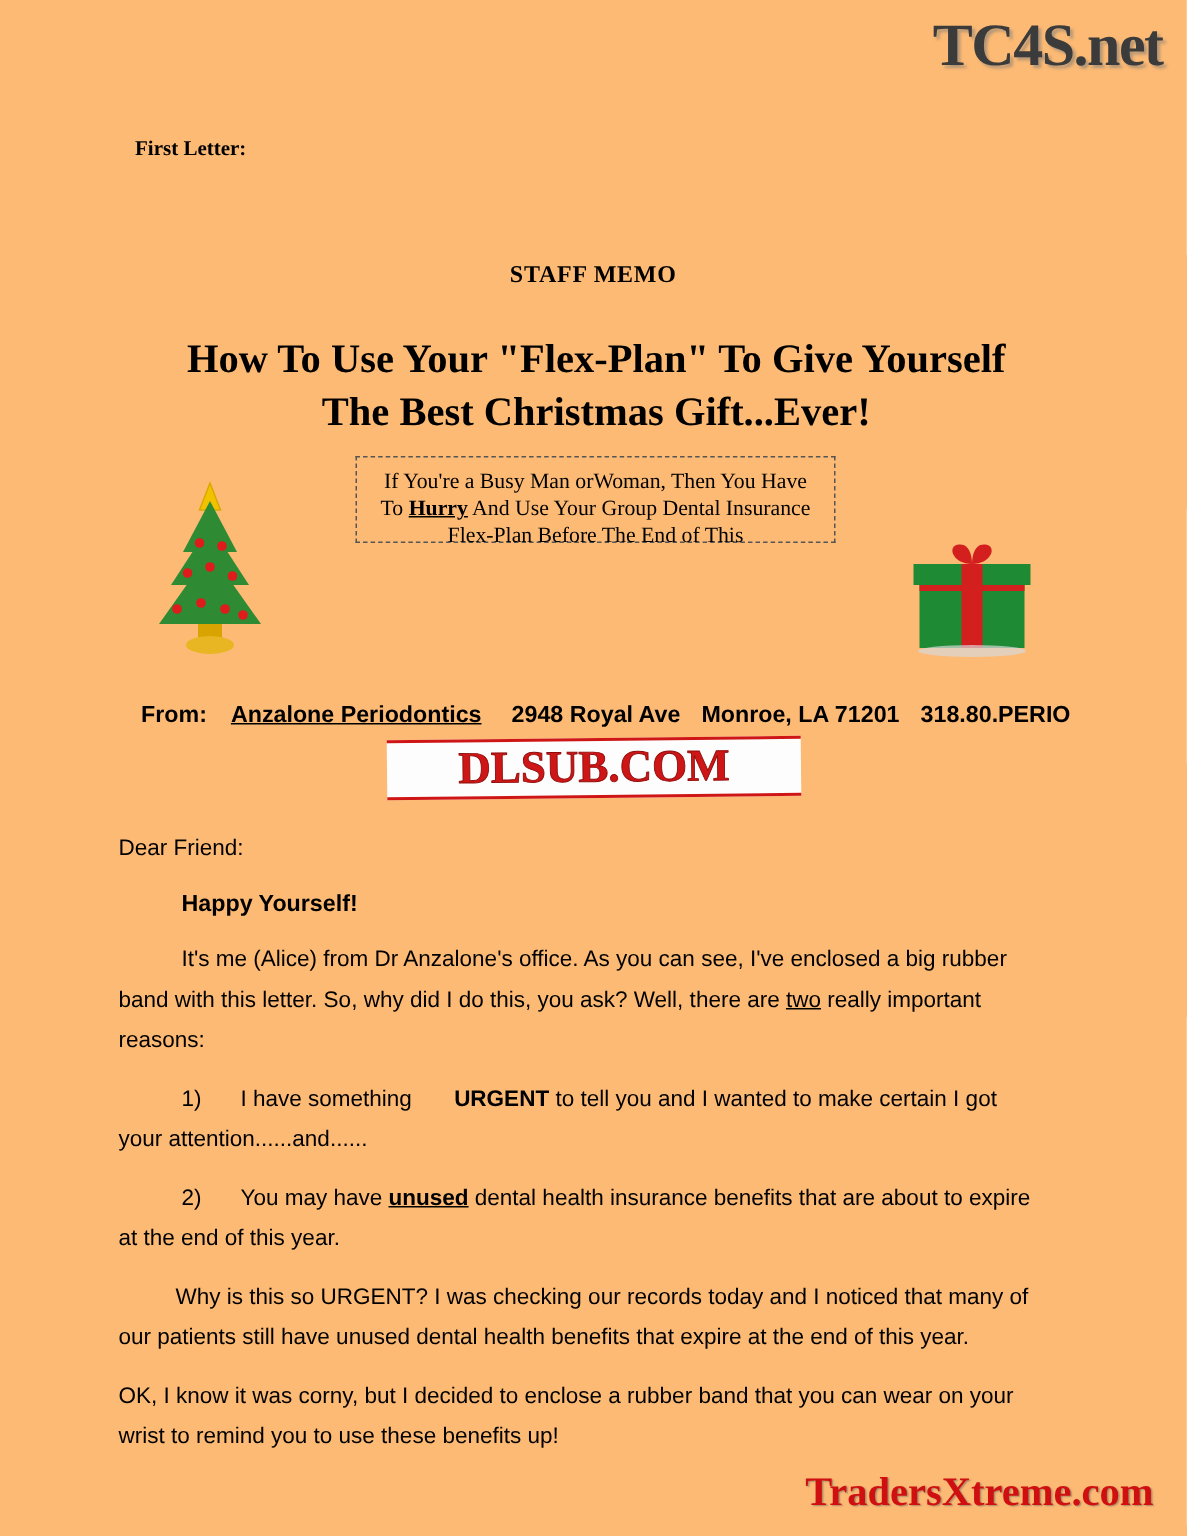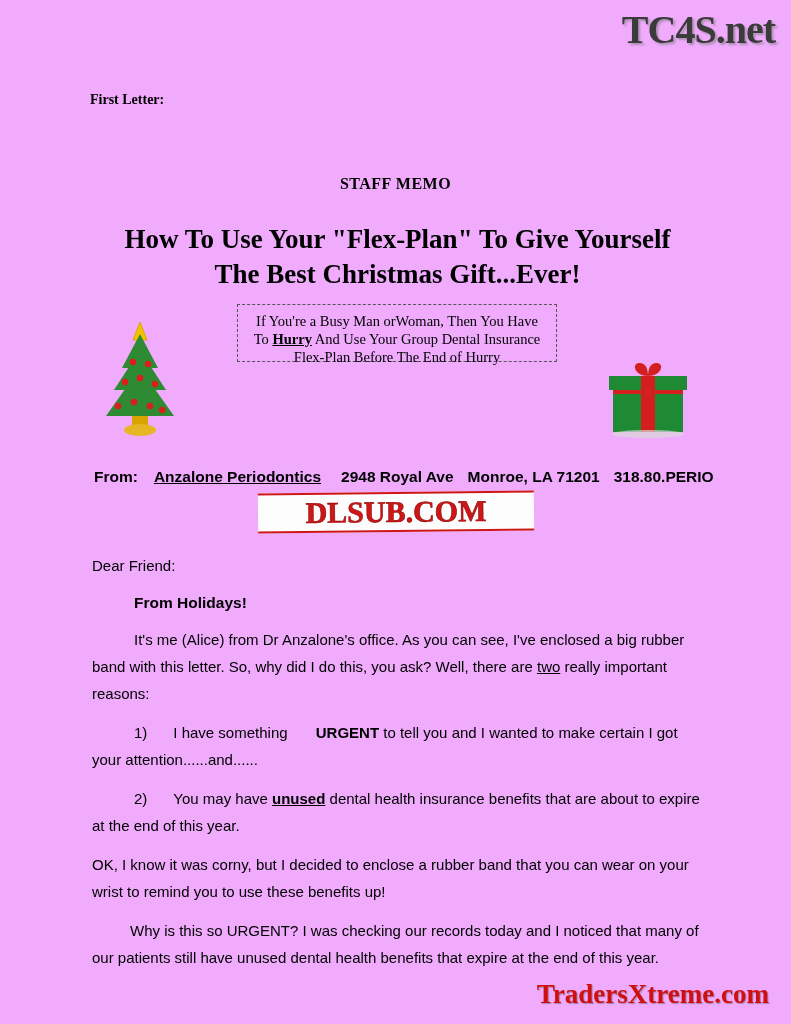--- a/index.html
+++ b/index.html
@@ -12,21 +12,21 @@
     background: #ffffff;
     font-family: "Liberation Sans", sans-serif;
     position: relative;
     overflow: hidden;
   }
   .page {
     position: absolute;
     left: 0; top: 0;
     width: 791px;
     height: 1024px;
-    background: #f0abfc;
+    background: #fdba74;
   }
 
   
   .site-watermark {
     position: absolute;
     right: 16px;
     top: 6px;
     font-family: "Liberation Serif", serif;
     font-weight: bold;
     font-size: 40px;
@@ -167,21 +167,21 @@
     width: 791px;
     text-align: center;
     font-family: "Liberation Sans", sans-serif;
     font-weight: bold;
     font-size: 15.5px;
     color: #000;
   }
 
   .body-text {
     position: absolute;
-    left: 92px;
+    left: 79px;
     top: 552px;
     width: 612px;
     font-family: "Liberation Sans", sans-serif;
     font-size: 15px;
     line-height: 27px;
     color: #000;
   }
   .body-text p { margin: 0 0 12px 0; }
   .body-text p.tight { margin-bottom: 10px; }
   .body-text .indent { display: inline-block; width: 42px; }
@@ -202,21 +202,21 @@
   <div class="first-letter-label">First Letter:</div>
 
   <div class="staff-memo">STAFF MEMO</div>
 
   <div class="headline">
     <div>How To Use Your "Flex-Plan" To Give Yourself</div>
     <div>The Best Christmas Gift...Ever!</div>
   </div>
 
   <div class="subhead-box">
-    <span>If You're a Busy Man orWoman, Then You Have To </span><u>Hurry</u><span> And Use Your Group Dental Insurance Flex-Plan Before The End of Hurry</span>
+    <span>If You're a Busy Man orWoman, Then You Have To </span><u>Hurry</u><span> And Use Your Group Dental Insurance Flex-Plan Before The End of This</span>
   </div>
 
   <svg class="tree" viewBox="0 0 96 118">
     <polygon points="48,2 41,20 55,20" fill="#f2c200" stroke="#d9a900" stroke-width="1"></polygon>
     <polygon points="48,14 30,48 66,48" fill="#2f8a34"></polygon>
     <polygon points="48,30 22,70 74,70" fill="#2f8a34"></polygon>
     <polygon points="48,48 14,96 82,96" fill="#2f8a34"></polygon>
     <rect x="40" y="96" width="16" height="14" fill="#d9a300"></rect>
     <ellipse cx="48" cy="110" rx="16" ry="6" fill="#e8b622"></ellipse>
     <circle cx="41" cy="42" r="3.2" fill="#e01b1b"></circle>
@@ -246,23 +246,23 @@
   </div>
 
   <div class="phone-line">318.323.3267</div>
 
   <div class="stamp-watermark">
     <span>DLSUB.COM</span>
   </div>
 
   <div class="body-text">
     <p class="tight">Dear Friend:</p>
-    <p class="tight"><span class="indent"></span><span class="happy">From Holidays!</span></p>
+    <p class="tight"><span class="indent"></span><span class="happy">Happy Yourself!</span></p>
     <p><span class="indent"></span><span>It's me (Alice) from Dr Anzalone's office. As you can see, I've enclosed a big rubber band with this letter. So, why did I do this, you ask? Well, there are </span><u>two</u><span> really important reasons:</span></p>
     <p><span class="indent"></span><span>1)</span><span class="num-gap"></span><span>I have something </span><b>URGENT</b><span> to tell you and I wanted to make certain I got your attention......and......</span></p>
     <p><span class="indent"></span><span>2)</span><span class="num-gap"></span><span>You may have </span><span class="bold-ul">unused</span><span> dental health insurance benefits that are about to expire at the end of this year.</span></p>
+    <p><span class="indent-sm"></span><span>Why is this so URGENT?  I was checking our records today and I noticed that many of our patients still have unused dental health benefits that expire at the end of this year.</span></p>
     <p>OK, I know it was corny, but I decided to enclose a rubber band that you can wear on your wrist to remind you to use these benefits up!</p>
-    <p><span class="indent-sm"></span><span>Why is this so URGENT?  I was checking our records today and I noticed that many of our patients still have unused dental health benefits that expire at the end of this year.</span></p>
   </div>
 
   <div class="bottom-watermark">TradersXtreme.com</div>
 
 </div>
 
 </body></html>

